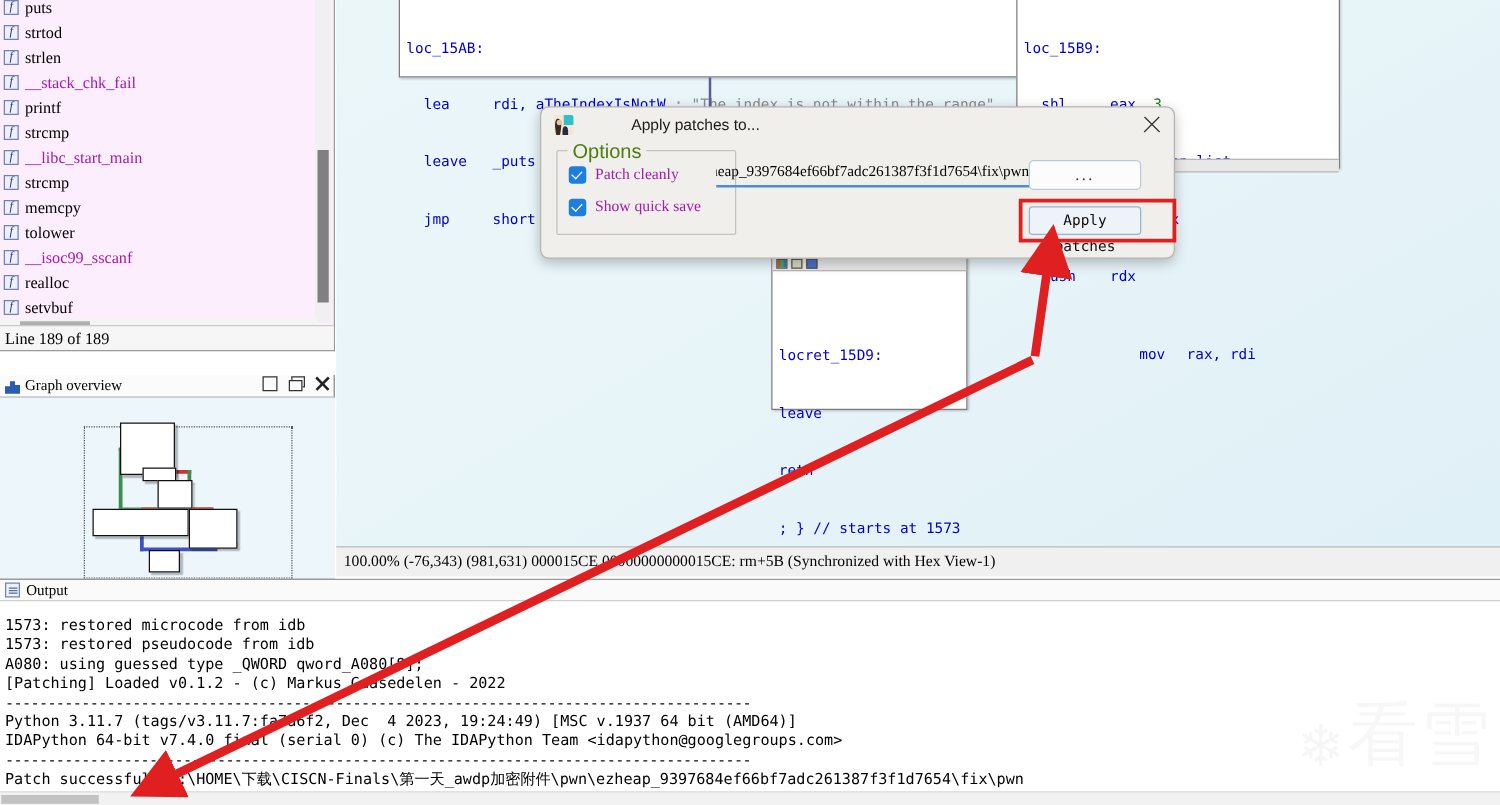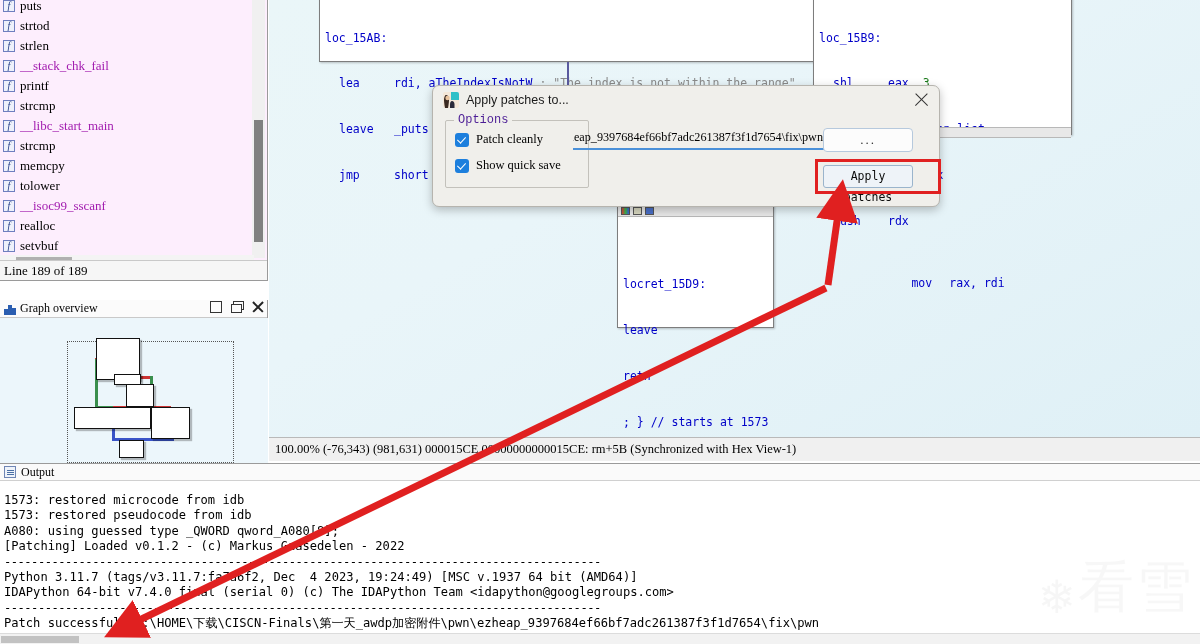--- a/index.html
+++ b/index.html
@@ -142,50 +142,50 @@
     position:absolute; right: 124px; bottom: 20px; font-size: 46px;
     color: rgba(0,0,0,0.035);
   }
 
   
   #dialog {
     position:absolute; left: 432px; top: 85px; width: 508px; height: 122px;
     background: #f0efeb; border: 1px solid #b6b4ae; border-radius: 7px;
     box-shadow: 0 3px 10px rgba(0,0,0,0.25);
   }
-  #dlg-title { position:relative; height: 27px; display:flex; align-items:center; padding-left: 10px; }
+  #dlg-title { position:relative; height: 27px; display:flex; align-items:center; padding-left: 10px; gap: 39px; }
   #dlg-ida-icon { width: 16px; height: 16px; margin-right: 7px; flex:0 0 16px; position:relative; overflow:hidden; border-radius:2px; }
   #dlg-title-text { font-family: "Liberation Sans", sans-serif; font-size: 12.5px; color: #1b1b1b; }
   #dlg-close {
     position:absolute; right: 10px; top: 6px; width: 15px; height: 15px; cursor:default;
   }
   #dlg-close::before, #dlg-close::after {
     content:""; position:absolute; left:-1px; top:7px; width:17px; height:1.4px; background:#333;
   }
   #dlg-close::before { transform: rotate(45deg); }
   #dlg-close::after { transform: rotate(-45deg); }
 
   #dlg-options {
     position:absolute; left: 12px; top: 34px; width: 144px; height: 68px;
     border: 1px solid #c3c1bb; border-radius: 2px;
   }
   #dlg-options-legend {
     position:absolute; left: 8px; top: -8px; background:#f0efeb; padding: 0 4px;
-    font-family: Liberation Mono, monospace; font-size: 12px; color:#4c1d95;
+    font-family: Liberation Sans, sans-serif; font-size: 16px; color:#4d7c0f;
   }
   .chk-row { display:flex; align-items:center; margin: 11px 0 0 9px; }
   .chk-box {
     width: 14px; height: 14px; background: #1d7fdd; border-radius: 3px; margin-right: 7px;
     position: relative; flex:0 0 14px;
   }
   .chk-box::after {
     content:""; position:absolute; left:4px; top:2px; width:4px; height:7px;
     border: solid #fff; border-width: 0 1.6px 1.6px 0; transform: rotate(43deg);
   }
-  .chk-label { font-family:"Liberation Serif", serif; font-size: 12.5px; color:#000000; }
+  .chk-label { font-family:"Liberation Serif", serif; font-size: 12.5px; color:#a21caf; }
 
   #dlg-path-input {
     position:absolute; left: 573px; top: 129px; width: 252px; height: 21px;
     background: transparent; border: none; border-bottom: 2px solid #4a90d9;
     font-family: "Liberation Serif", serif; font-size: 12.2px; color: #000;
     padding: 0 2px 1px 2px; outline: none; overflow: hidden; white-space: nowrap;
     text-align: left; direction: rtl;
   }
   #dlg-browse {
     position:absolute; left: 823px; top: 128px; width: 90px; height: 24px;

